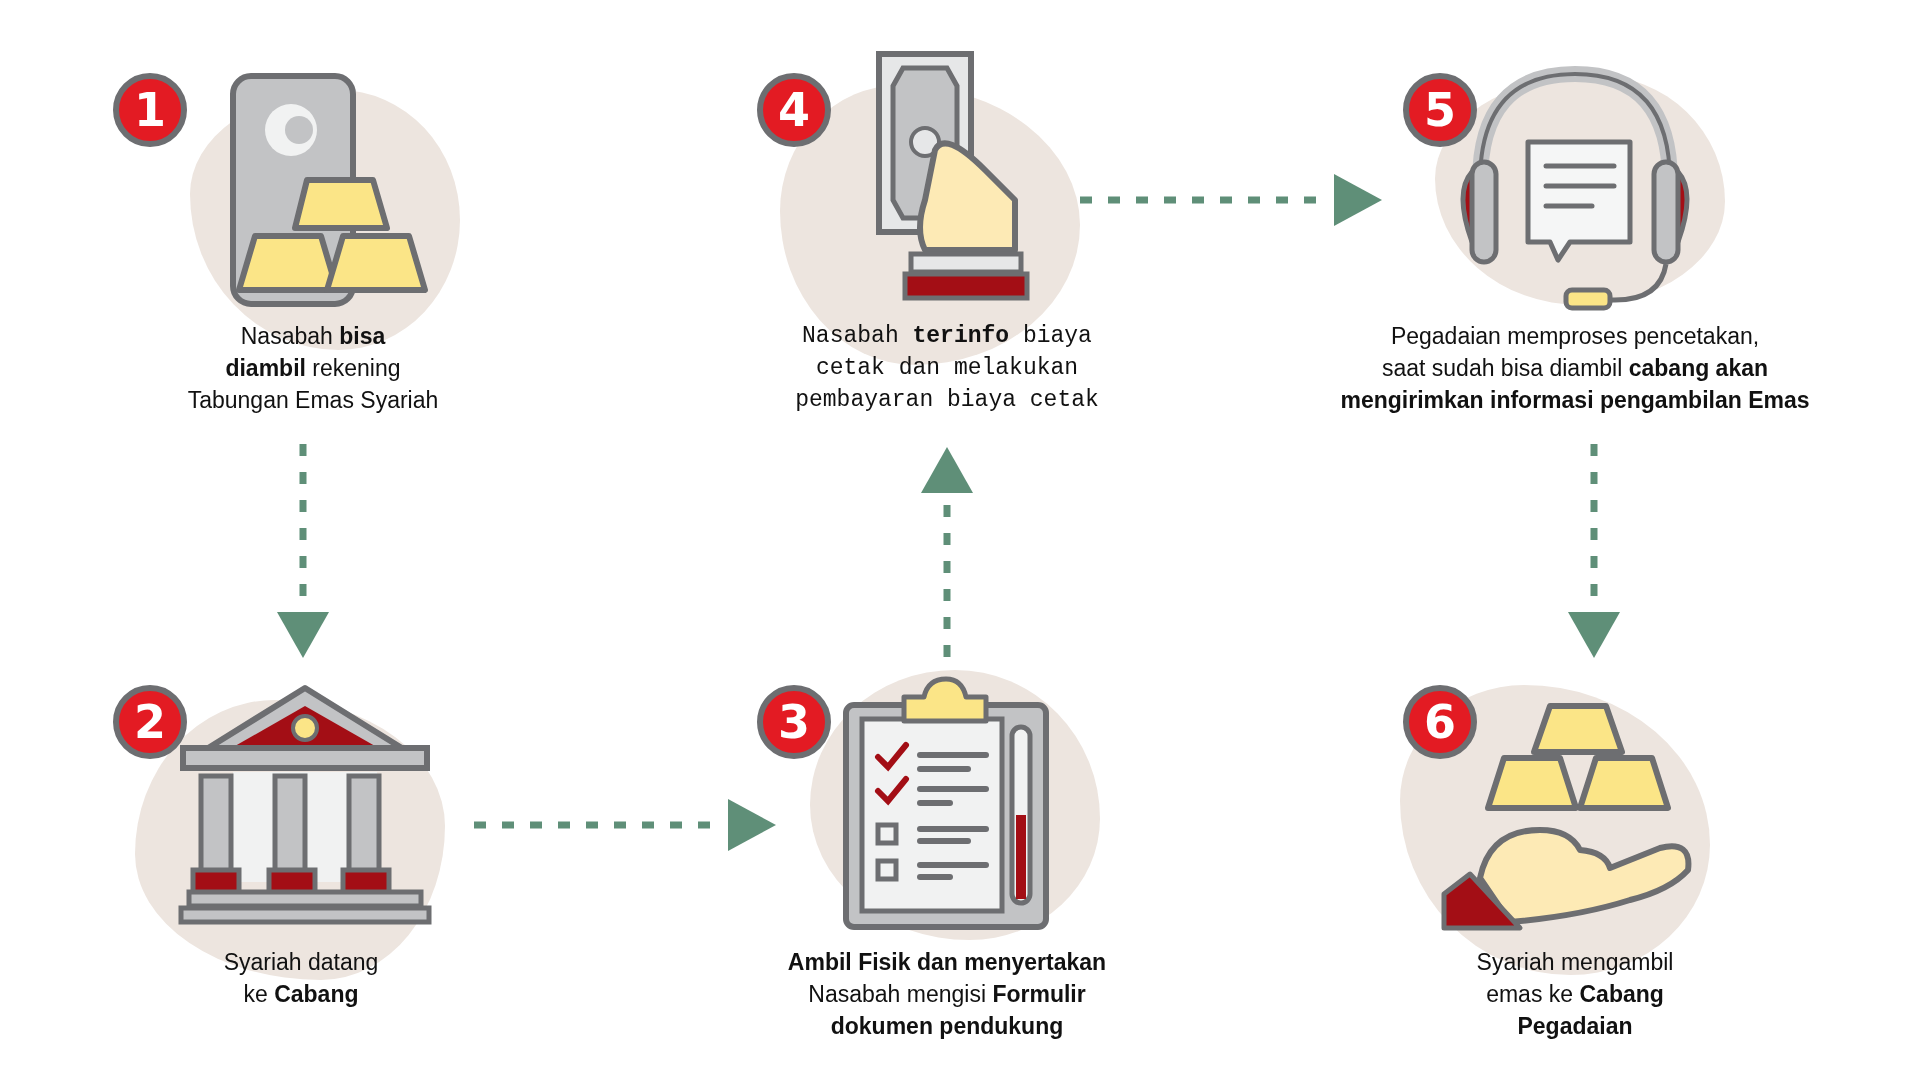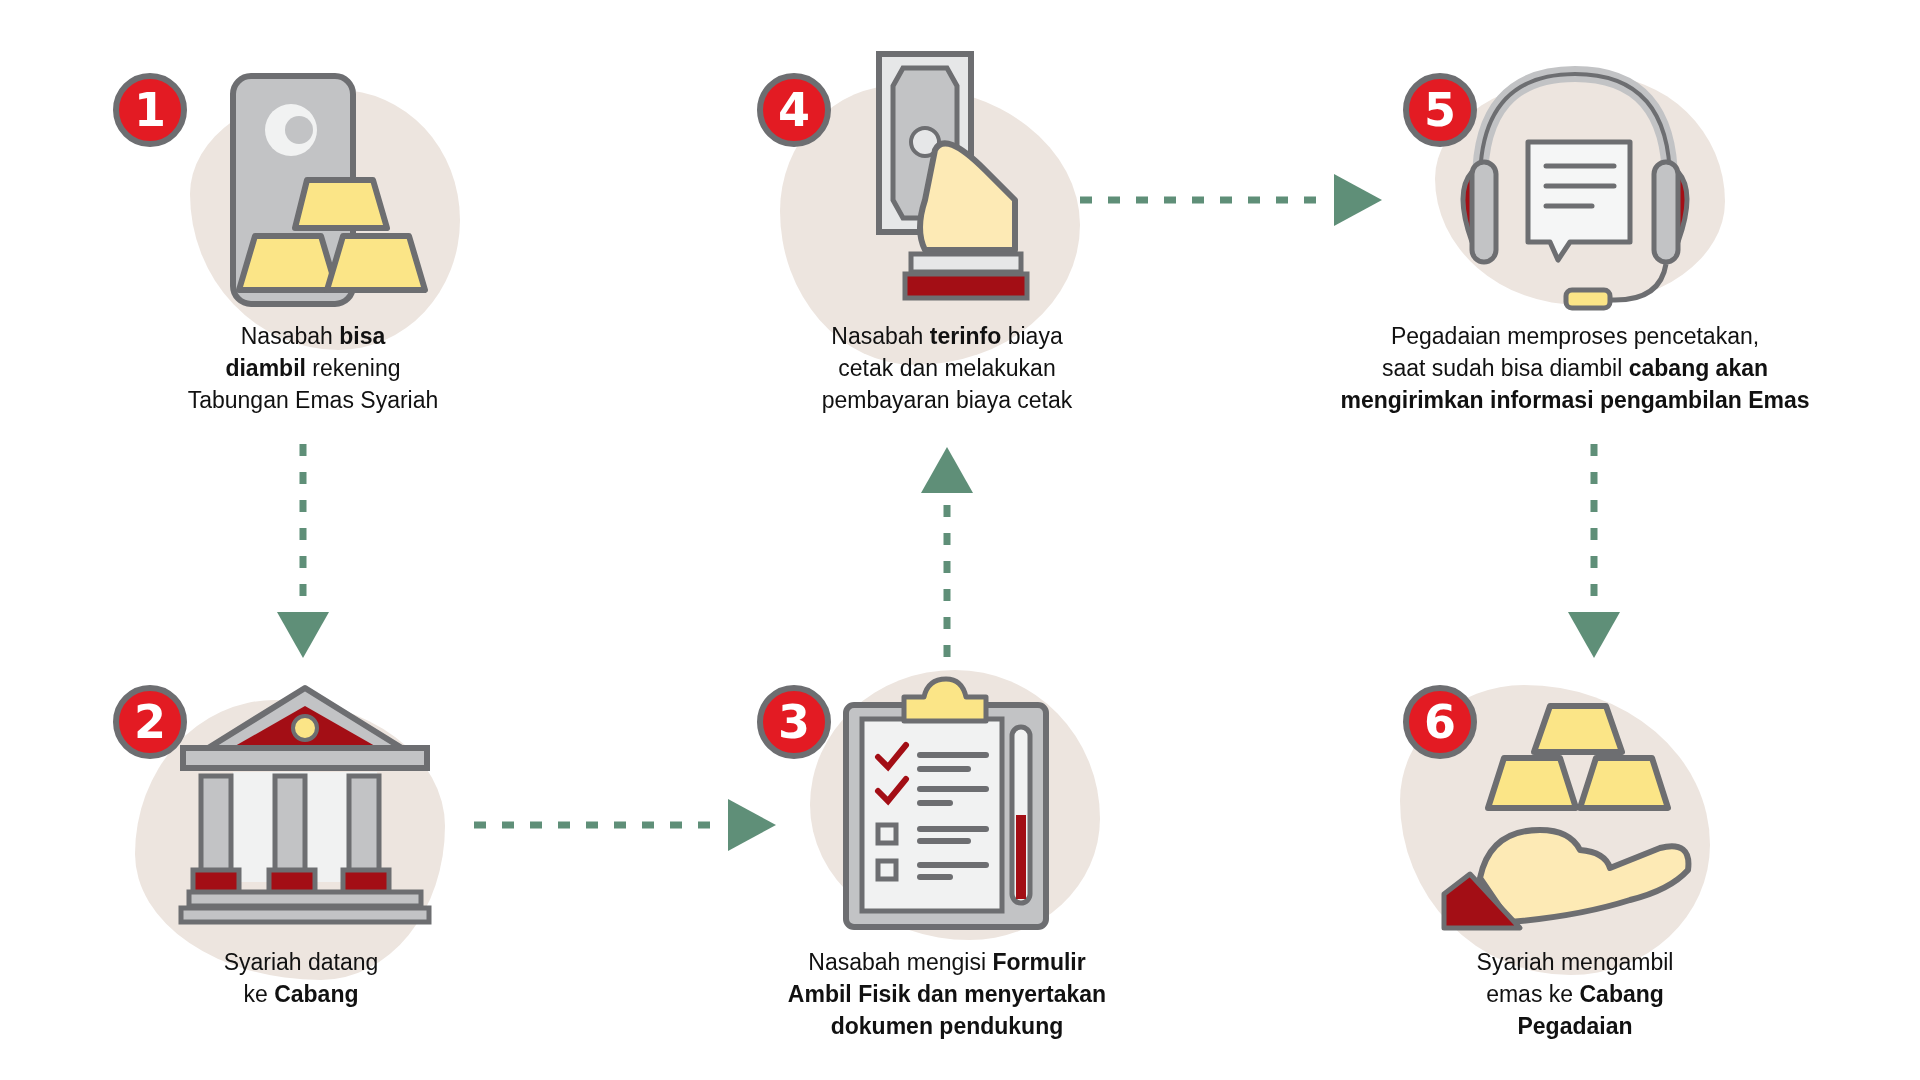--- a/index.html
+++ b/index.html
@@ -76,38 +76,38 @@
         <line x1="82" y1="128" x2="112" y2="128"></line>
       <line x1="82" y1="154" x2="148" y2="154"></line>
         <line x1="82" y1="166" x2="130" y2="166"></line>
       <line x1="82" y1="190" x2="148" y2="190"></line>
         <line x1="82" y1="202" x2="112" y2="202"></line>
     </g>
     <rect x="174" y="52" width="18" height="176" rx="9" fill="#f1f2f2" stroke="#6d6e71" stroke-width="5"></rect>
     <rect x="178" y="140" width="10" height="84" fill="#a30e15"></rect>
   </svg>
   <div class="caption" style="left:667px;top:946px;">
+    <div><b>Ambil Fisik dan menyertakan</b></div>
     <div><span>Nasabah mengisi </span><b>Formulir</b></div>
-    <div><b>Ambil Fisik dan menyertakan</b></div>
     <div><b>dokumen pendukung</b></div>
   </div>
 </div>
 
 <div class="step">
   <div class="blob" style="left:780px;top:85px;width:300px;height:280px;border-radius:40% 60% 55% 45%/45% 50% 50% 55%;"></div>
   <div class="badge" style="left:757px;top:73px;">4</div>
   <svg class="icon" style="left:865px;top:50px;" width="200" height="260" viewBox="0 0 200 260">
     <rect x="14" y="4" width="92" height="178" fill="#e6e7e8" stroke="#6d6e71" stroke-width="6"></rect>
     <path d="M38 18 L82 18 L92 36 L92 150 L82 168 L38 168 L28 150 L28 36 Z" fill="#c2c3c5" stroke="#6d6e71" stroke-width="5"></path>
     <circle cx="60" cy="92" r="14" fill="#e6e7e8" stroke="#6d6e71" stroke-width="4"></circle>
     <path d="M70 100 Q80 80 120 120 L150 150 L150 200 L60 200 Q50 180 60 150 Z" fill="#fdeab5" stroke="#6d6e71" stroke-width="6" stroke-linejoin="round"></path>
     <rect x="46" y="204" width="110" height="18" fill="#e6e7e8" stroke="#6d6e71" stroke-width="5"></rect>
     <rect x="40" y="224" width="122" height="24" fill="#a30e15" stroke="#6d6e71" stroke-width="5"></rect>
   </svg>
-  <div class="caption" style="left:667px;top:320px;">
+  <div class="caption" style="left:667px;top:320px;font-family:Liberation Mono, monospace;">
     <div><span>Nasabah </span><b>terinfo</b><span> biaya</span></div>
     <div><span>cetak dan melakukan</span></div>
     <div><span>pembayaran biaya cetak</span></div>
   </div>
 </div>
 
 <div class="step">
   <div class="blob" style="left:1435px;top:75px;width:290px;height:230px;border-radius:55% 45% 50% 50%/45% 55% 45% 55%;"></div>
   <div class="badge" style="left:1403px;top:73px;">5</div>
   <svg class="icon" style="left:1450px;top:62px;" width="250" height="250" viewBox="0 0 250 250">

